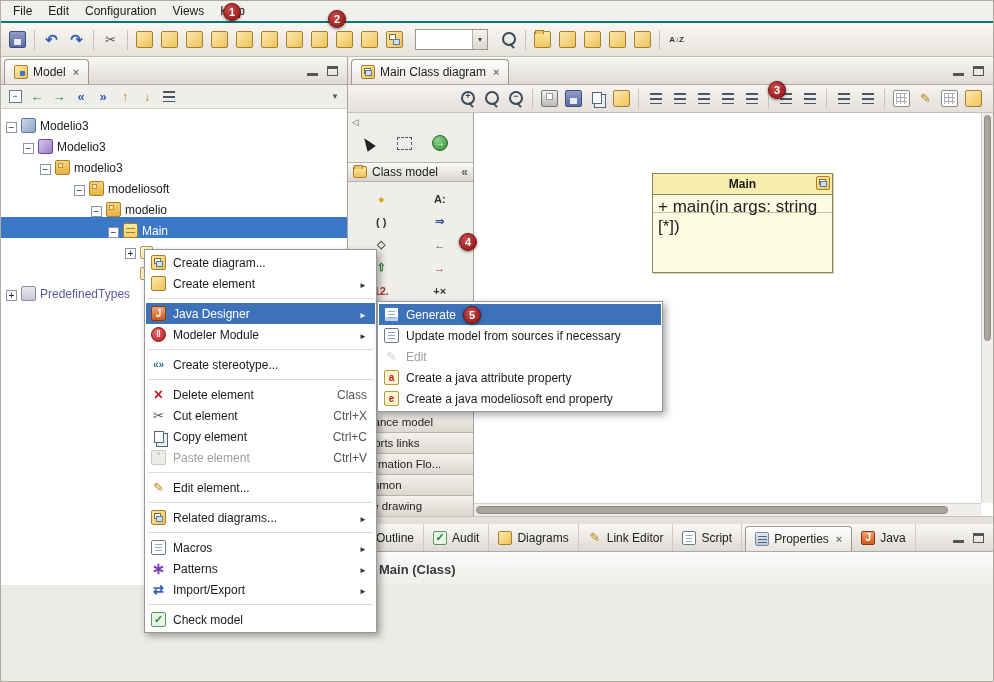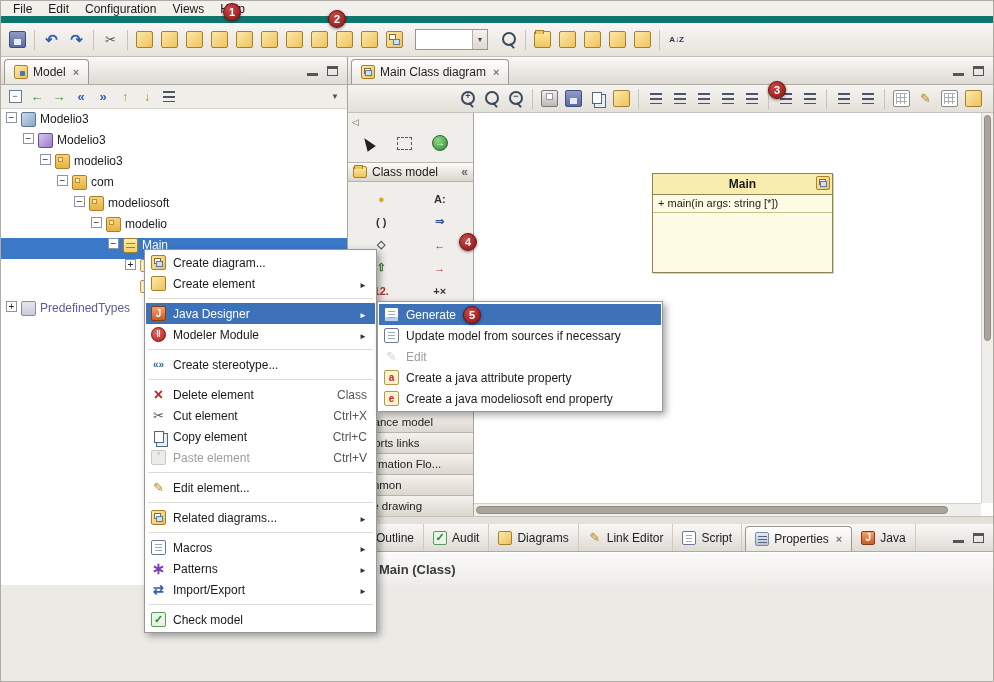--- a/index.html
+++ b/index.html
@@ -1,20 +1,20 @@
 <!DOCTYPE html>
 <html><head>
 <meta charset="utf-8">
 <style>
 *{box-sizing:border-box;margin:0;padding:0}
 body{font-family:"Liberation Sans",sans-serif;background:#fff}
 #app{position:relative;width:994px;height:682px;background:#eceae5;font-size:12px;color:#1a1a1a;overflow:hidden;border:1px solid #b0aca4}
 
 
-#menubar{height:22px;display:flex;align-items:center;padding:0 4px;background:#f2f0ec;border-bottom:7px solid #0f766e}
+#menubar{height:22px;display:flex;align-items:center;padding:0 4px;background:#f2f0ec;border-bottom:2px solid #0f766e}
 #mb-items{display:flex}
 .mitem{padding:2px 8px;border-radius:2px;cursor:default}
 
 
 #toolbar{height:34px;display:flex;align-items:center;padding:0 4px;background:linear-gradient(#f8f6f3,#e7e3dc);border-bottom:1px solid #c3bfb7}
 #tb-left,#tb-right{display:flex;align-items:center}
 .icbtn{width:25px;height:26px;display:inline-flex;align-items:center;justify-content:center;border-radius:3px;flex:none}
 .tsep{width:1px;height:20px;background:#c7c3bb;margin:0 4px;flex:none}
 .combo{display:inline-flex;align-items:center;margin:0 8px;border:1px solid #9a968e;background:#fff;height:21px}
 .combo input{width:56px;height:19px;border:none;outline:none;font:12px "Liberation Sans",sans-serif;padding:0 3px}
@@ -118,21 +118,21 @@
 .winbtns{margin-left:auto;display:flex;align-items:center;gap:9px;padding-right:9px}
 .btn-min{width:11px;height:3px;background:#555;margin-top:7px}
 .btn-max{width:11px;height:10px;border:1px solid #555;border-top-width:3px}
 
 
 #tree-toolbar{height:24px;display:flex;align-items:center;gap:2px;padding:0 4px;background:#f0eeea;border-bottom:1px solid #d5d1ca;flex:none}
 #tree-toolbar .icbtn{width:20px;height:20px}
 .caret{margin-left:auto;font-size:8px;color:#555;padding-right:4px}
 .caret::before{content:"▼"}
 #tree{flex:1;background:#fff;padding-top:3px;overflow:hidden}
-.trow{height:21px;display:flex;align-items:flex-start;gap:4px;white-space:nowrap}
+.trow{height:21px;display:flex;align-items:flex-end;gap:4px;white-space:nowrap}
 .trow.sel{background:#3c78c8;color:#fff}
 .exp{width:11px;height:11px;flex:none;border:1px solid #8a96a8;background:#fff;display:inline-flex;align-items:center;justify-content:center;font-size:10px;line-height:1;color:#222}
 .exp.none{border:none;background:none;visibility:hidden}
 .exp.minus::before{content:"−"}
 .exp.plus::before{content:"+"}
 .tlabel.dim{color:#5a5a9e}
 
 
 #diagtools{height:28px;display:flex;justify-content:flex-end;align-items:center;gap:1px;padding:0 8px;background:linear-gradient(#f6f4f1,#e3dfd9);border-bottom:1px solid #c6c2bb;flex:none}
 #diagtools .icbtn{width:23px;height:23px}
@@ -154,21 +154,21 @@
 #pgrid{display:grid;grid-template-columns:1fr 1fr;row-gap:4px;padding:7px 4px}
 .pcell{height:19px;display:flex;align-items:center;justify-content:center;font-weight:bold;font-size:11px}
 #pspacer{flex:1}
 .psec{height:21px;display:flex;align-items:center;padding:0 7px;background:linear-gradient(#f4f2ee,#dcd7cf);border-top:1px solid #b8b4ac;font-size:11.5px;color:#222;white-space:nowrap;overflow:hidden}
 
 
 #canvas{flex:1;position:relative;background:#fff;min-width:0}
 #clsbox{position:absolute;left:178px;top:60px;width:181px;height:100px;border:1px solid #8a8456;background:#fdfbe3;box-shadow:1px 1px 0 #d8d4b8}
 #cls-head{height:21px;background:#f8edaf;border-bottom:1px solid #8a8456;display:flex;align-items:center;justify-content:center;font-weight:bold;position:relative}
 #cls-head .ic{position:absolute;right:2px;top:2px;width:14px;height:14px}
-#cls-attr{padding:2px 5px;font-size:11px;border-bottom:1px solid #c9c390;height:18px;color:#222}
+#cls-attr{padding:2px 5px;font-size:17px;border-bottom:1px solid #c9c390;height:18px;color:#222}
 #hscroll{position:absolute;left:0;right:12px;bottom:0;height:13px;background:#f0eeea;border-top:1px solid #d5d1ca}
 #hthumb{position:absolute;left:2px;top:2px;height:8px;width:93%;background:#a9a59d;border-radius:4px;border:1px solid #8f8b83}
 #vscroll{position:absolute;top:0;bottom:13px;right:0;width:12px;background:#f0eeea;border-left:1px solid #d5d1ca}
 #vthumb{position:absolute;top:2px;left:2px;width:7px;height:58%;background:#a9a59d;border-radius:4px;border:1px solid #8f8b83}
 
 
 #sash2{height:8px;background:#e4e1db;border-top:1px solid #c6c2ba;flex:none}
 #bottom-content{height:33px;display:flex;align-items:center;gap:7px;padding:0 9px;background:linear-gradient(#fafaf9,#efedea);border-top:1px solid #fff}
 #bh{font-weight:bold;font-size:13px;color:#3a3a3a}
 
@@ -344,25 +344,20 @@
           <div class="trow" style="padding-left: 22px;">
             <span class="exp minus"></span>
             <span class="ic ti" data-ic="project"></span>
             <span class="tlabel">Modelio3</span>
           </div>
           <div class="trow" style="padding-left: 39px;">
             <span class="exp minus"></span>
             <span class="ic ti" data-ic="package"></span>
             <span class="tlabel">modelio3</span>
           </div>
-          <div class="trow" style="padding-left: 56px;">
-            <span class="exp minus"></span>
-            <span class="ic ti" data-ic="package"></span>
-            <span class="tlabel">com</span>
-          </div>
           <div class="trow" style="padding-left: 73px;">
             <span class="exp minus"></span>
             <span class="ic ti" data-ic="package"></span>
             <span class="tlabel">modeliosoft</span>
           </div>
           <div class="trow" style="padding-left: 90px;">
             <span class="exp minus"></span>
             <span class="ic ti" data-ic="package"></span>
             <span class="tlabel">modelio</span>
           </div>

